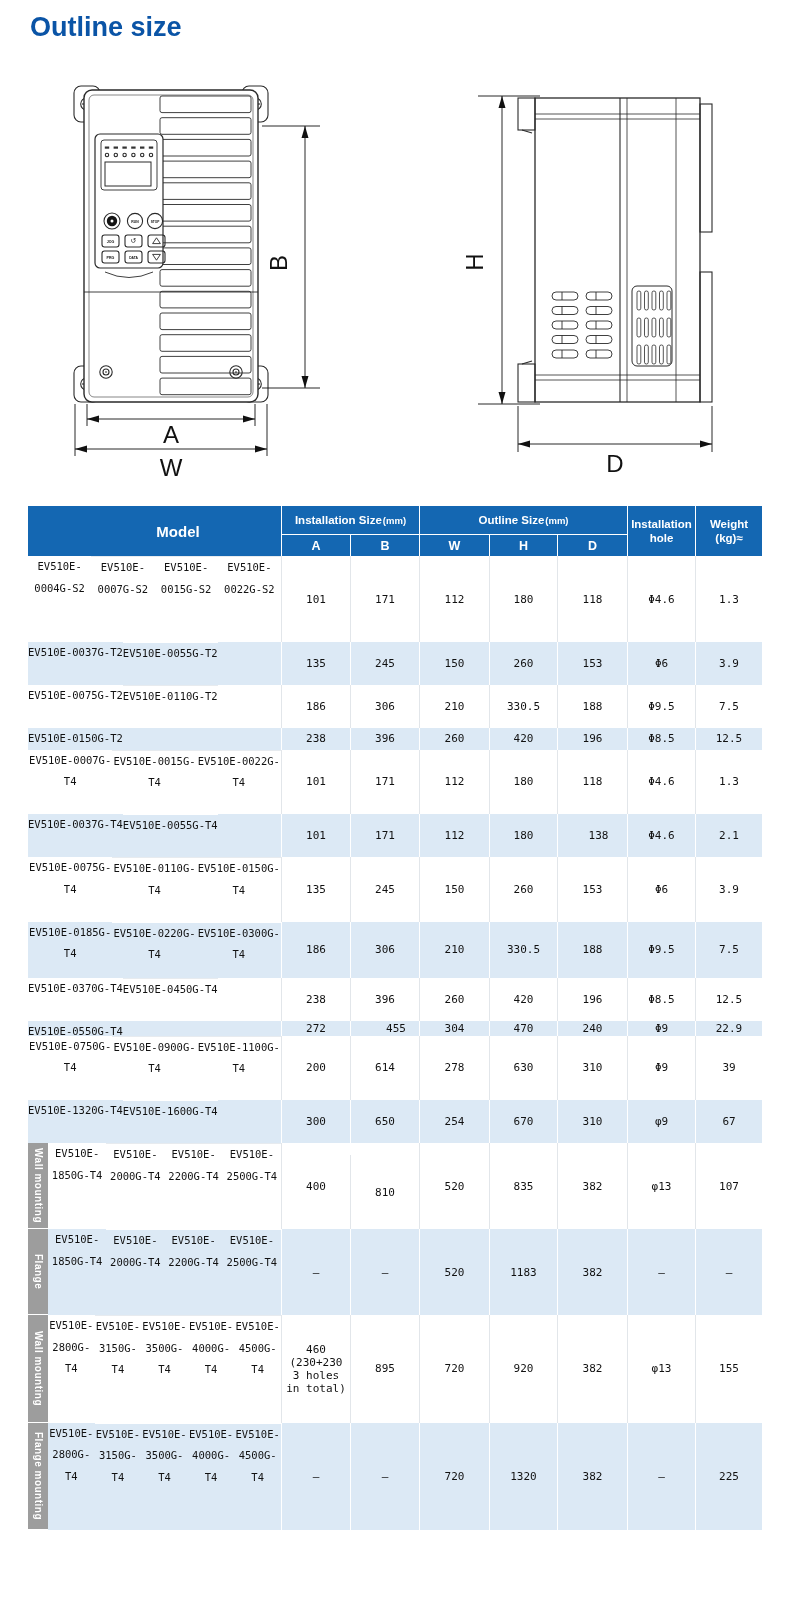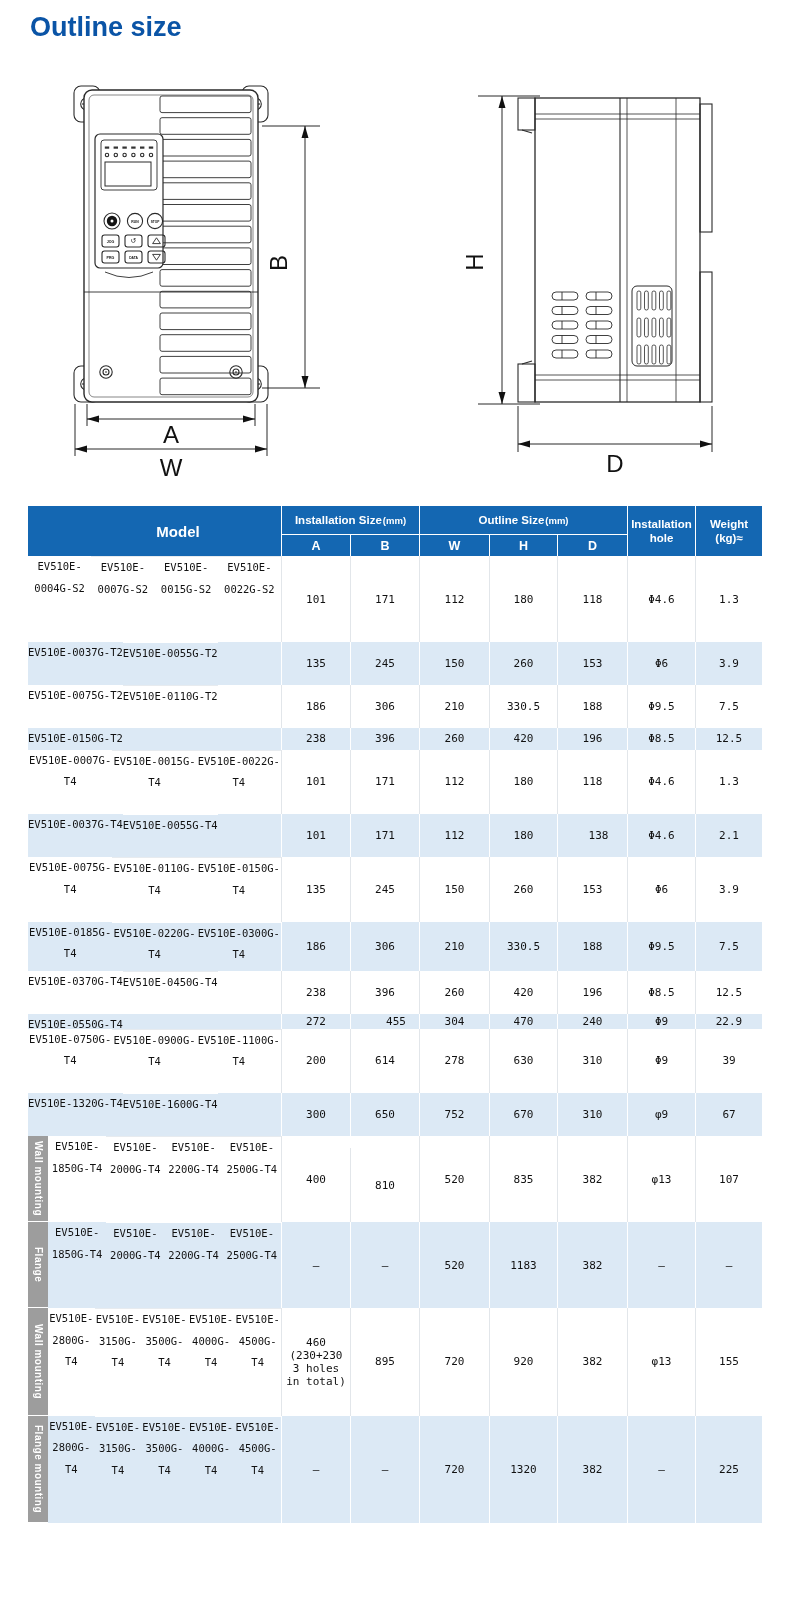--- a/index.html
+++ b/index.html
@@ -361,21 +361,21 @@
           <div class="model-line sep">EV510E-0150G-T4</div>
         </div>
         <div class="data-cell" style="width: 69px;">135</div>
         <div class="data-cell" style="width: 69px;">245</div>
         <div class="data-cell" style="width: 70px;">150</div>
         <div class="data-cell" style="width: 68px;">260</div>
         <div class="data-cell" style="width: 70px;">153</div>
         <div class="data-cell" style="width: 68px;">Φ6</div>
         <div class="data-cell" style="width: 67px;">3.9</div>
       </div>
-      <div class="tgroup shade" style="height: 49px;">
+      <div class="tgroup shade" style="height: 56px;">
         <div class="model-col" style="width: 253px;">
           <div class="model-line">EV510E-0185G-T4</div>
           <div class="model-line sep">EV510E-0220G-T4</div>
           <div class="model-line sep">EV510E-0300G-T4</div>
         </div>
         <div class="data-cell" style="width: 69px;">186</div>
         <div class="data-cell" style="width: 69px;">306</div>
         <div class="data-cell" style="width: 70px;">210</div>
         <div class="data-cell" style="width: 68px;">330.5</div>
         <div class="data-cell" style="width: 70px;">188</div>
@@ -421,21 +421,21 @@
         <div class="data-cell" style="width: 68px;">Φ9</div>
         <div class="data-cell" style="width: 67px;">39</div>
       </div>
       <div class="tgroup shade" style="height: 43px;">
         <div class="model-col" style="width: 253px;">
           <div class="model-line">EV510E-1320G-T4</div>
           <div class="model-line sep">EV510E-1600G-T4</div>
         </div>
         <div class="data-cell" style="width: 69px;">300</div>
         <div class="data-cell" style="width: 69px;">650</div>
-        <div class="data-cell" style="width: 70px;">752</div>
+        <div class="data-cell" style="width: 70px;">254</div>
         <div class="data-cell" style="width: 68px;">670</div>
         <div class="data-cell" style="width: 70px;">310</div>
         <div class="data-cell" style="width: 68px;">φ9</div>
         <div class="data-cell" style="width: 67px;">67</div>
       </div>
       <div class="tgroup" style="height: 86px;">
         <div class="side-label">Wall mounting</div>
         <div class="model-col" style="width: 233px;">
           <div class="model-line">EV510E-1850G-T4</div>
           <div class="model-line sep">EV510E-2000G-T4</div>

